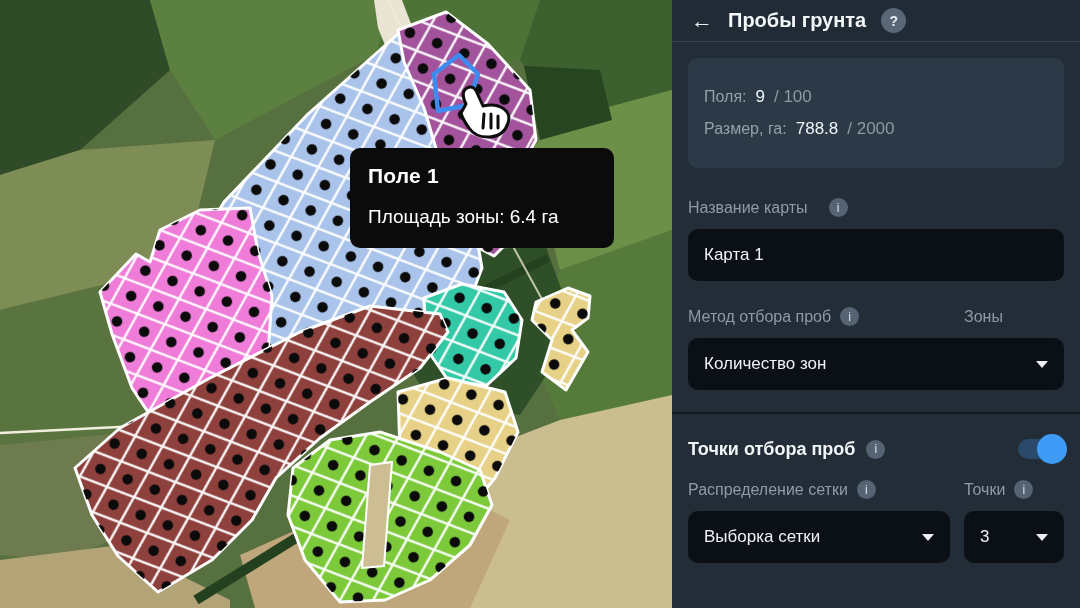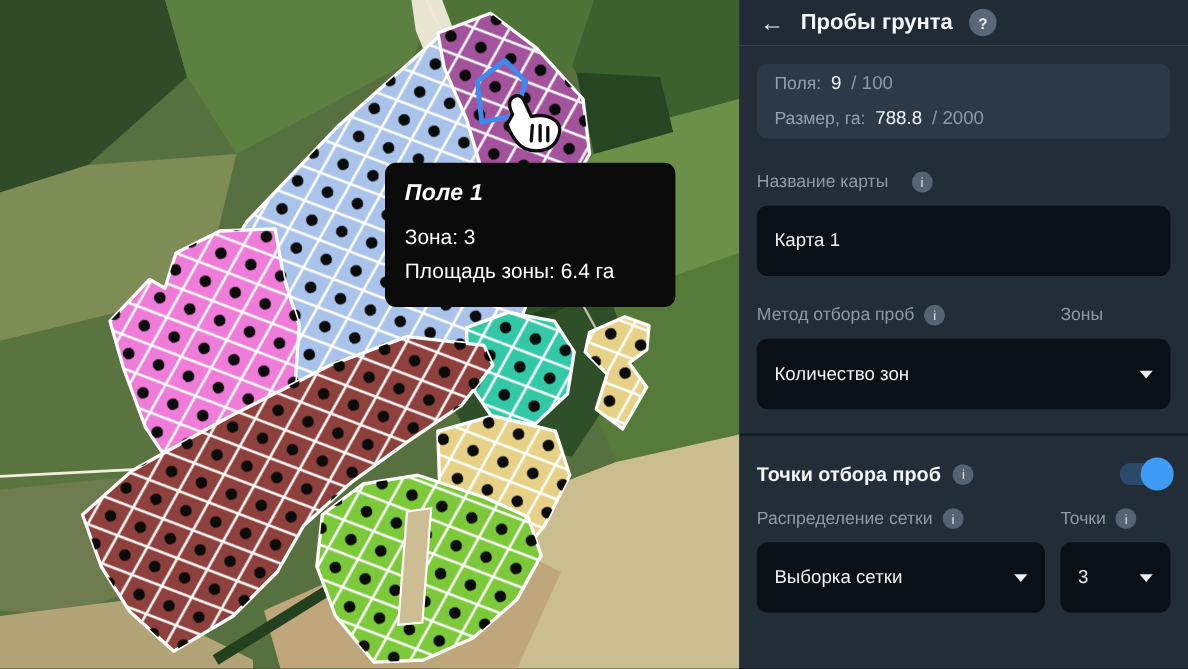--- a/index.html
+++ b/index.html
@@ -4,41 +4,41 @@
 <style>
   html,body{margin:0;padding:0;background:#10161c;}
   *{box-sizing:border-box;}
   .app{width:1080px;height:608px;display:flex;overflow:hidden;font-family:"Liberation Sans","DejaVu Sans",sans-serif;}
 
   
   .map{position:relative;width:672px;height:608px;background:#57703f;flex:none;overflow:hidden;}
   .map svg{display:block;}
   .tooltip{position:absolute;left:350px;top:148px;width:264px;background:#0b0b0c;border-radius:10px;
            padding:16px 18px;color:#ffffff;}
-  .tooltip h2{margin:0 0 13px;font-size:21px;font-weight:bold;letter-spacing:.2px;font-style:italic;}
+  .tooltip h2{margin:0 0 13px;font-size:21px;font-weight:bold;letter-spacing:.2px;}
   .tooltip p{margin:0;font-size:19px;line-height:31px;font-weight:400;}
 
   
   .panel{width:408px;height:608px;background:#222d37;flex:none;color:#eef2f6;}
   .panel-header{height:42px;display:flex;align-items:center;gap:15px;padding:0 16px 0 19px;
                 background:#202b35;border-bottom:1px solid #39434d;}
   .back{color:#e9eef3;font-size:22px;line-height:1;cursor:pointer;}
   .panel-header h1{margin:0;font-size:20px;font-weight:bold;color:#f4f7f9;}
   .help{width:25px;height:25px;border-radius:50%;background:#5a6776;color:#e9eff4;font-size:14px;
         font-weight:bold;display:flex;align-items:center;justify-content:center;cursor:pointer;}
   .panel-body{padding:16px;}
-  .stats-card{background:#2c3a47;border-radius:10px;padding:2px 16px;}
+  .stats-card{background:#2c3a47;border-radius:10px;padding:23px 16px;}
   .stat-row{display:flex;gap:9px;align-items:baseline;padding:6px 0;font-size:16px;}
   .lbl{color:#94a0ab;}
   .val{color:#f0f4f7;font-size:17px;font-weight:500;}
   .tot{color:#8d99a4;font-size:17px;}
   .field-label{display:flex;align-items:center;gap:9px;color:#8e9aa5;font-size:16px;}
   .info{min-width:19px;height:19px;border-radius:50%;background:#566373;color:#dde4ea;font-size:12px;
         display:inline-flex;align-items:center;justify-content:center;cursor:pointer;}
-  .text-input,.select{background:#0b1016;border-radius:10px;height:64px;display:flex;align-items:center;
+  .text-input,.select{background:#0b1016;border-radius:10px;height:52px;display:flex;align-items:center;
         padding:0 16px;color:#eef2f6;font-size:17px;cursor:pointer;}
   .select{justify-content:space-between;gap:8px;}
   .caret{width:0;height:0;border-left:6px solid transparent;border-right:6px solid transparent;
          border-top:7px solid #e9eef3;flex:none;}
   .mt-label1{margin-top:30px;gap:21px;}
   .mt-input{margin-top:12px;}
   .two-col{display:flex;gap:14px;justify-content:flex-end;}
   .col-main{flex:1;min-width:0;}
   .col-side{width:100px;flex:none;}
   .mt-row2{margin-top:26px;}
@@ -116,21 +116,20 @@
         <polygon points="434,74 459,55 478,74 468,105 438,111" fill="none" stroke-width="4.5" stroke-linejoin="round" stroke="#3E8BF0"></polygon>
         <g transform="translate(456,82)">
           <path d="M10,22 Q4,10 11,6 Q18,2 22,13 L27,24 Q40,21 48,27 Q55,32 52,41 Q48,54 34,55 Q20,56 13,46 Q7,38 5,31 Z" fill="#ffffff" stroke="#0d0d0d" stroke-width="3" stroke-linejoin="round"></path>
           <path d="M28,32 L27,46 M35,32 L35,46 M42,34 L42,46" stroke="#0d0d0d" stroke-width="3" fill="none" stroke-linecap="round"></path>
         </g>
       </g>
     </svg>
 
     <div class="tooltip">
       <h2>Поле 1</h2>
-      <p>Зона: 3</p>
       <p>Площадь зоны: 6.4 га</p>
     </div>
   </div>
 
   <div class="panel">
     <div class="panel-header">
       <span class="back">←</span>
       <h1>Пробы грунта</h1>
       <span class="help">?</span>
     </div>

